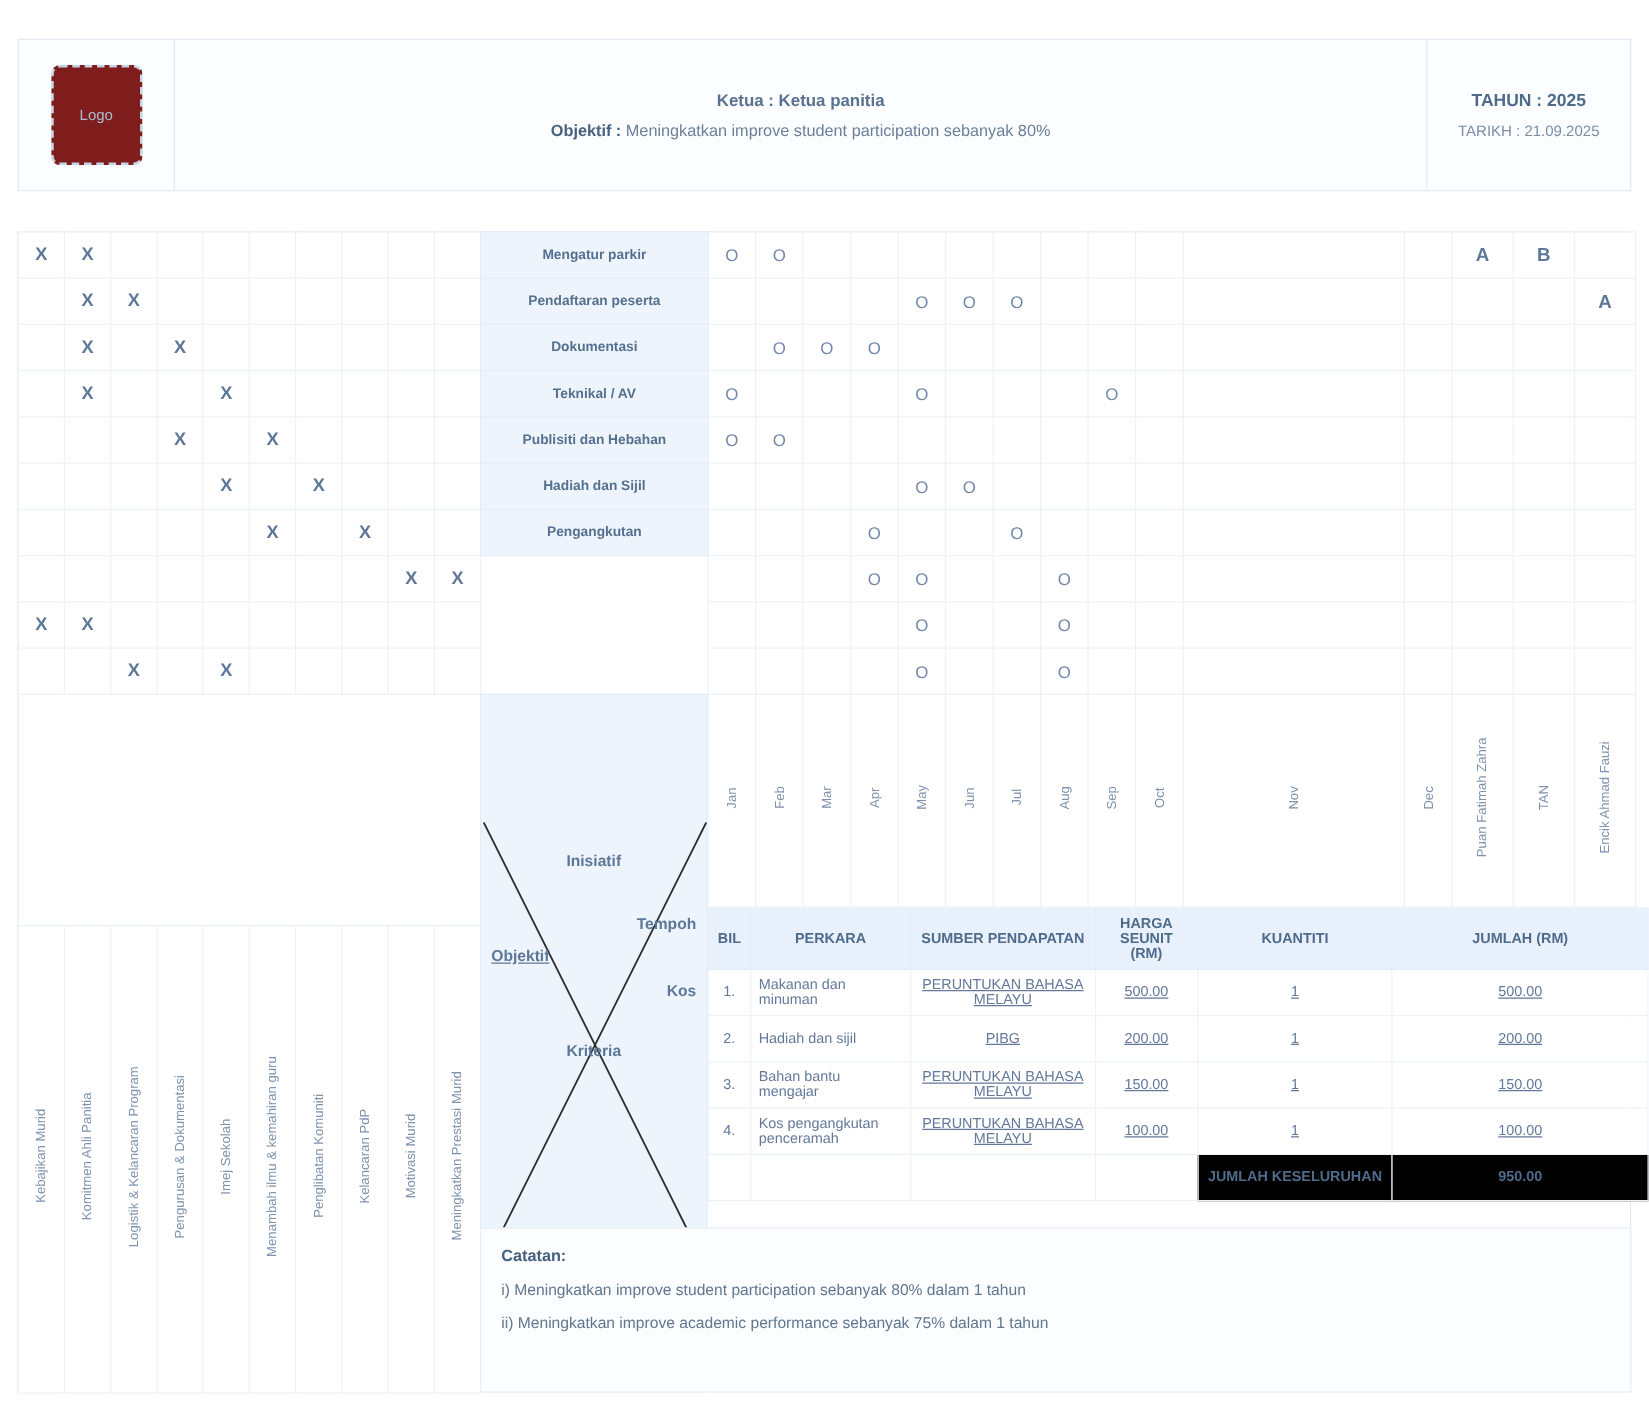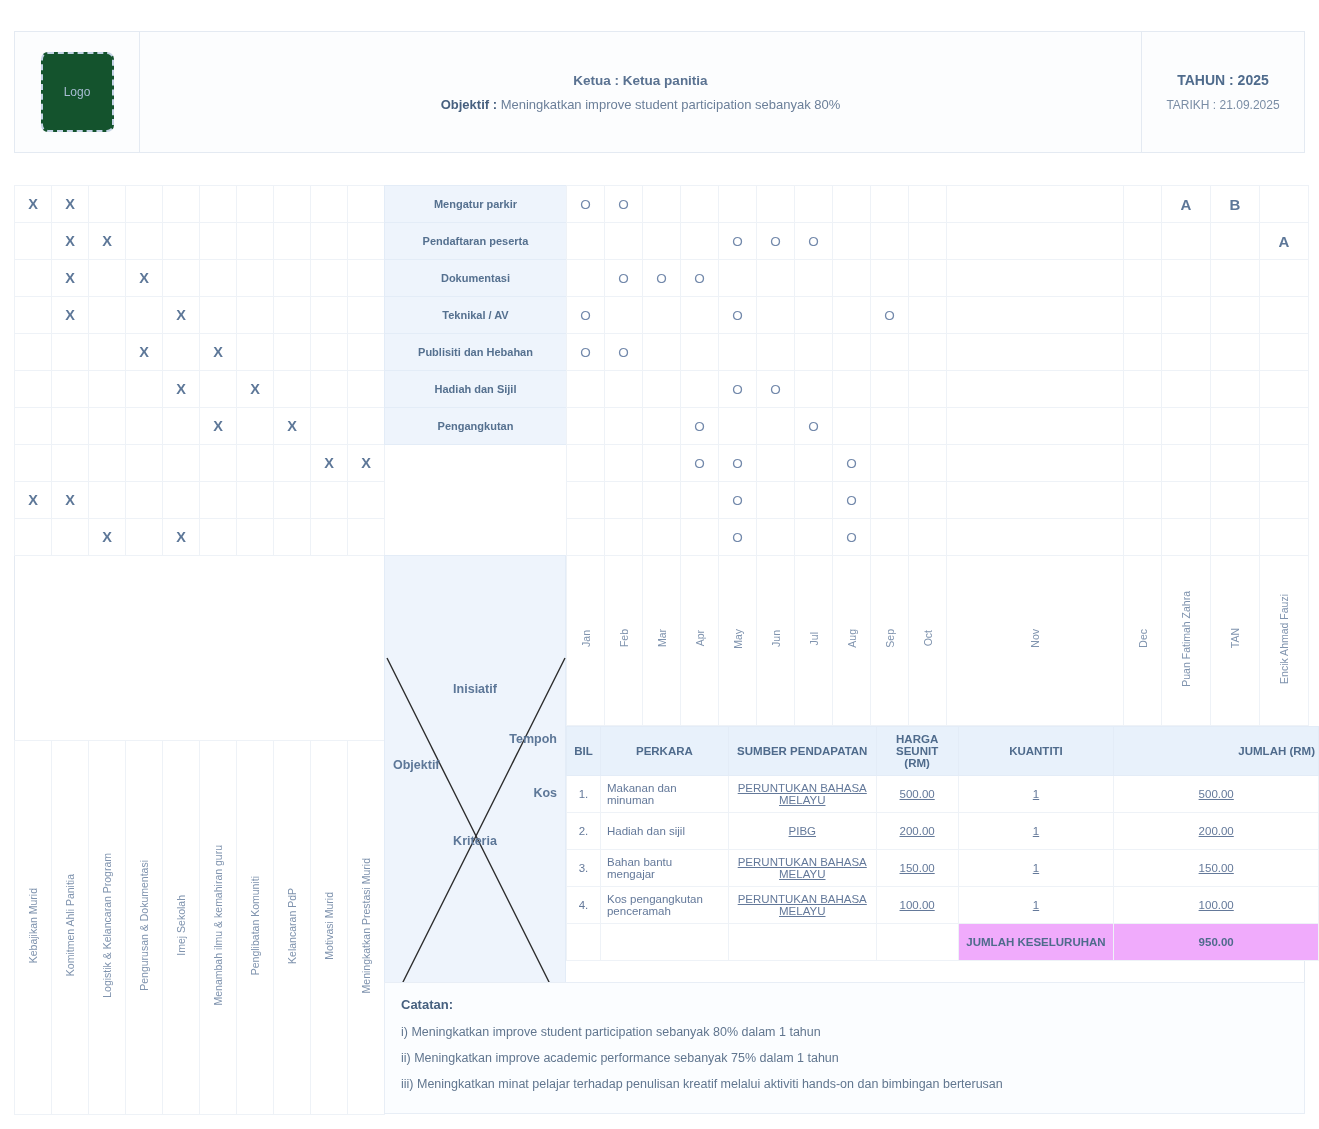--- a/index.html
+++ b/index.html
@@ -27,21 +27,21 @@
   }
   .header-logo {
     width: 125px;
     border-right: 1px solid #e4eaf2;
     display: flex; align-items: center; justify-content: center;
   }
   .logo-box {
     width: 73px; height: 80px;
     border: 2px dashed #c4d3e5;
     border-radius: 7px;
-    background: #14532d;
+    background: #7f1d1d;
     display: flex; align-items: center; justify-content: center;
     font-size: 12px; color: #a8bdd4;
   }
   .header-center {
     flex: 1;
     display: flex; flex-direction: column;
     align-items: center; justify-content: center;
     gap: 9px;
     padding: 0 10px;
   }
@@ -148,21 +148,21 @@
     border: 1px solid #e3ecf7;
   }
   #xbox svg { position: absolute; left: 0; top: 100px; }
   #xbox .lbl {
     position: absolute;
     font-size: 12.5px; font-weight: bold; color: #5d7798;
     white-space: nowrap;
   }
   .lbl-inisiatif { left: 0; right: 0; text-align: center; top: 126px; }
   .lbl-tempoh   { right: 8px;  top: 176px; }
-  .lbl-objektif { left: 8px;   top: 202px; }
+  .lbl-objektif { left: 8px;   top: 202px; text-decoration: underline; }
   .lbl-kos      { right: 8px;  top: 230px; }
   .lbl-kriteria { left: 0; right: 0; text-align: center; top: 278px; }
 
   
   #budget { position: absolute; left: 566px; top: 726px; }
   #budget table { border-collapse: collapse; table-layout: fixed; }
   #budget th {
     background: #e8f1fb;
     border: 1px solid #e3ecf7;
     font-size: 11.5px; font-weight: bold; color: #4f6b8c;
@@ -170,21 +170,21 @@
   }
   #budget td {
     border: 1px solid #eef2f7;
     font-size: 11.5px; color: #64799a;
     padding: 6px 6px; vertical-align: middle;
     background: #ffffff; height: 37px;
   }
   #budget td.c { text-align: center; text-decoration: underline; }
   #budget td.bil { text-align: center; }
   #budget tr.total td {
-    background: #f0abfc; font-weight: bold; color: #4f6b8c; text-align: center;
+    background: #000000; font-weight: bold; color: #4f6b8c; text-align: center;
   }
   #budget tr.total td.blank { background: #ffffff; }
 
   
   #catatan {
     position: absolute; left: 384px; top: 982px;
     width: 921px; height: 132px;
     background: #fbfdff;
     border: 1px solid #e8eef6;
     padding: 14px 16px;
@@ -596,21 +596,21 @@
           <tr>
             <th style="width: 34px;">BIL</th>
             <th style="width: 128px;">PERKARA</th>
             <th style="width: 148px;">SUMBER PENDAPATAN</th>
             <th style="width: 82px;">
               <div>HARGA</div>
               <div>SEUNIT</div>
               <div>(RM)</div>
             </th>
             <th style="width: 156px;">KUANTITI</th>
-            <th style="width: 205px; text-align: right;">JUMLAH (RM)</th>
+            <th style="width: 205px;">JUMLAH (RM)</th>
           </tr>
         </thead>
       <tbody>
           <tr>
             <td class="bil">1.</td>
             <td>Makanan dan minuman</td>
             <td class="c">PERUNTUKAN BAHASA MELAYU</td>
             <td class="c">500.00</td>
             <td class="c">1</td>
             <td class="c">500.00</td>
@@ -649,17 +649,16 @@
           </tr>
         </tbody>
     </table>
   </div>
 
   <div id="catatan">
     <div class="ct-title">Catatan:</div>
     <div id="catatan-items">
         <div class="ct-item">i)  Meningkatkan improve student participation sebanyak 80% dalam 1 tahun</div>
         <div class="ct-item">ii)  Meningkatkan improve academic performance sebanyak 75% dalam 1 tahun</div>
-        <div class="ct-item">iii)  Meningkatkan minat pelajar terhadap penulisan kreatif melalui aktiviti hands-on dan bimbingan berterusan</div>
       </div>
   </div>
 
 </div>
 
 </body></html>

